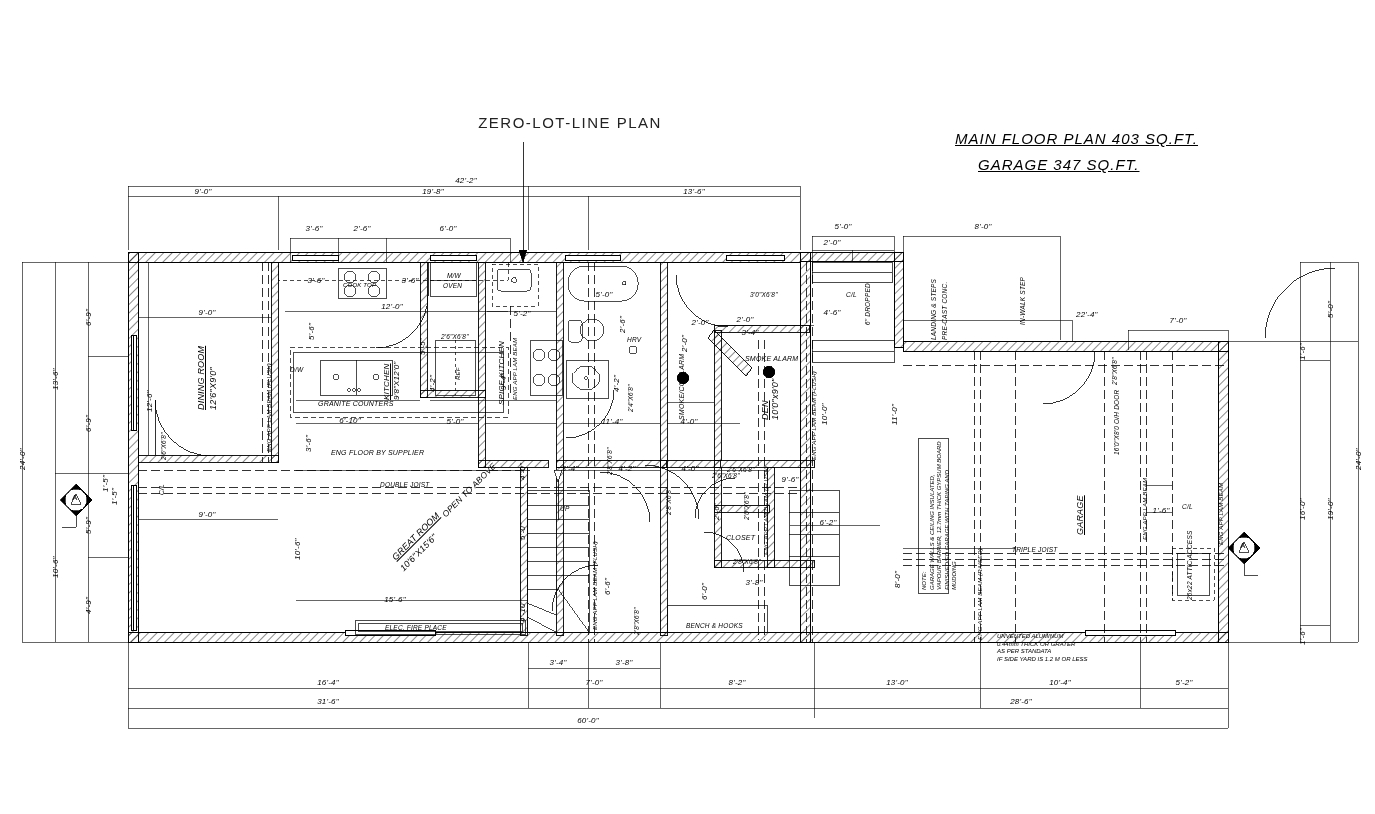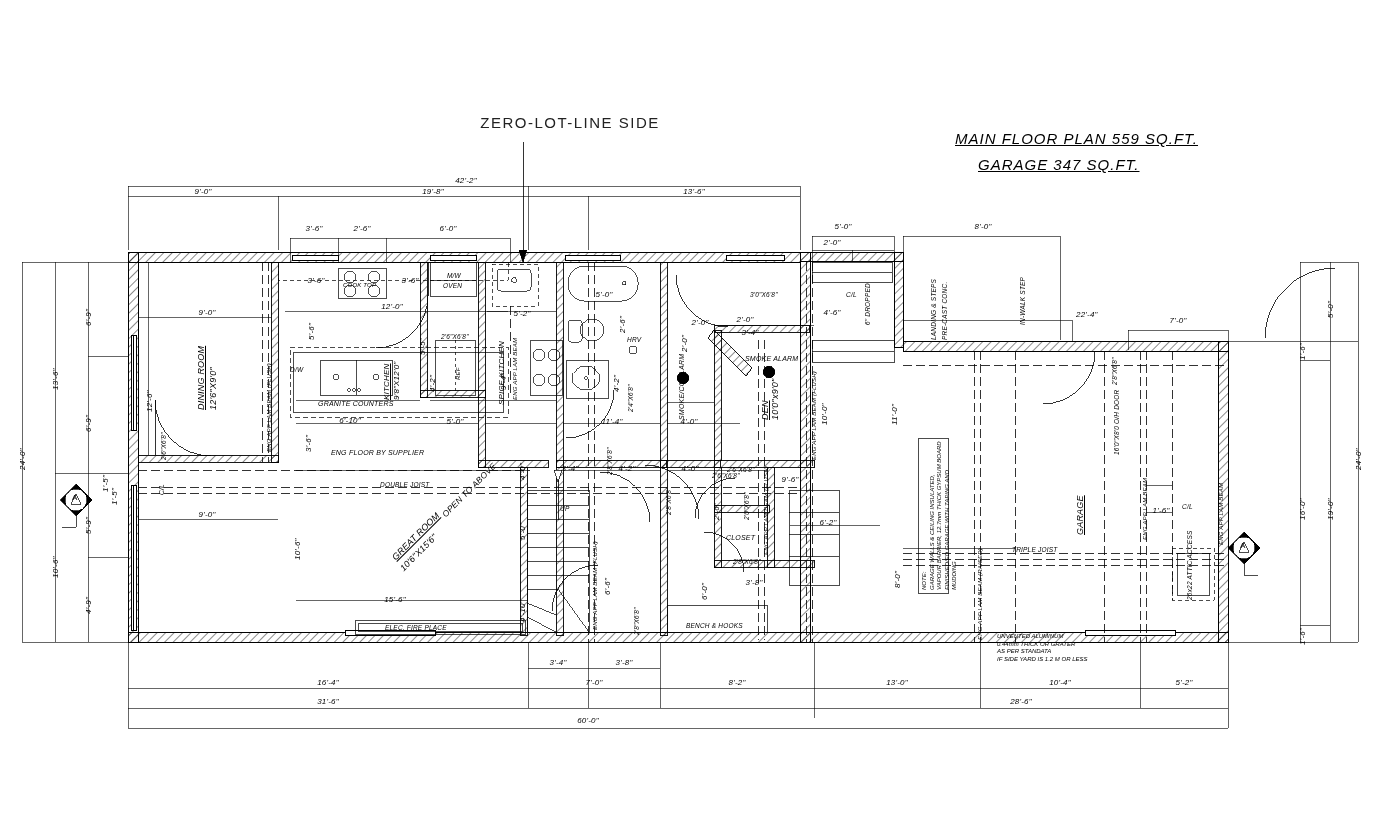--- a/index.html
+++ b/index.html
@@ -360,22 +360,22 @@
 
   <line x1="523" y1="142" x2="523" y2="262" stroke-width="0.8"></line>
   <polygon points="519,250 527,250 523,262" fill="#000"></polygon>
 
   <rect x="918" y="438" width="30" height="155" stroke-width="0.7"></rect>
   </g>
 </svg>
 
 <div>
 
-  <div class="lbl hdr ctr" style="left:570px;top:114px;">ZERO-LOT-LINE SIDE</div>
-  <div class="lbl ttl" style="left:955px;top:130px;">MAIN FLOOR PLAN 559 SQ.FT.</div>
+  <div class="lbl hdr ctr" style="left:570px;top:114px;">ZERO-LOT-LINE PLAN</div>
+  <div class="lbl ttl" style="left:955px;top:130px;">MAIN FLOOR PLAN 403 SQ.FT.</div>
   <div class="lbl ttl" style="left:978px;top:156px;">GARAGE 347 SQ.FT.</div>
 
   <div class="lbl dim ctr" style="left:466px;top:176px;">42'-2"</div>
   <div class="lbl dim ctr" style="left:203px;top:187px;">9'-0"</div>
   <div class="lbl dim ctr" style="left:433px;top:187px;">19'-8"</div>
   <div class="lbl dim ctr" style="left:694px;top:187px;">13'-6"</div>
   <div class="lbl dim ctr" style="left:314px;top:224px;">3'-6"</div>
   <div class="lbl dim ctr" style="left:362px;top:224px;">2'-6"</div>
   <div class="lbl dim ctr" style="left:448px;top:224px;">6'-0"</div>
   <div class="lbl dim ctr" style="left:843px;top:222px;">5'-0"</div>

